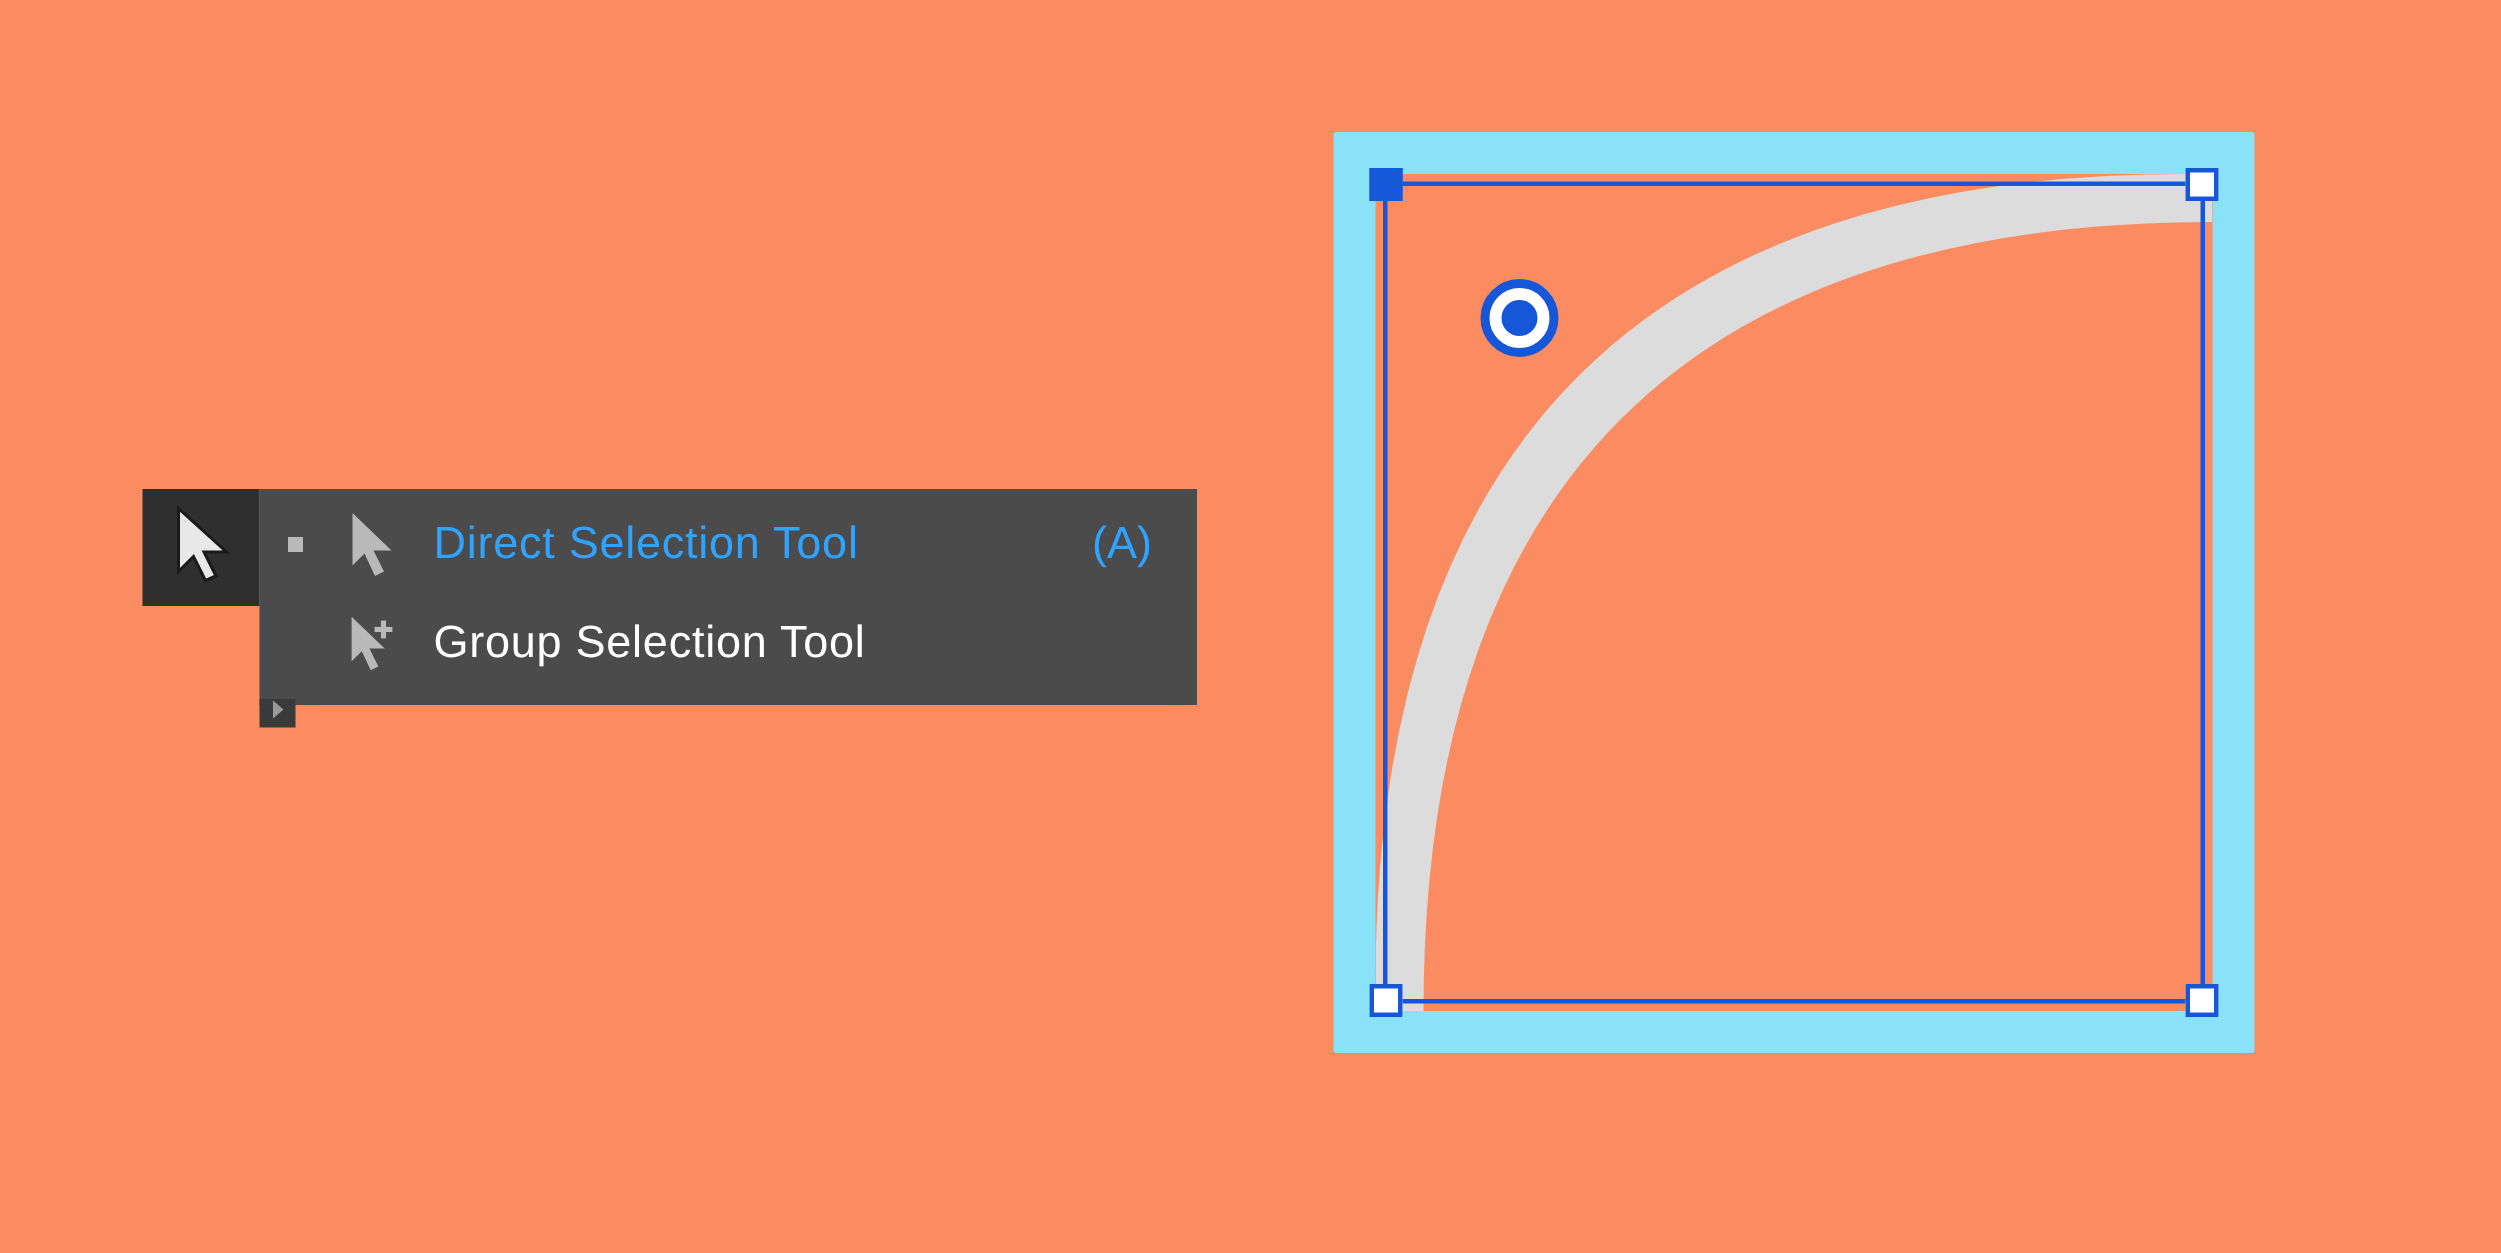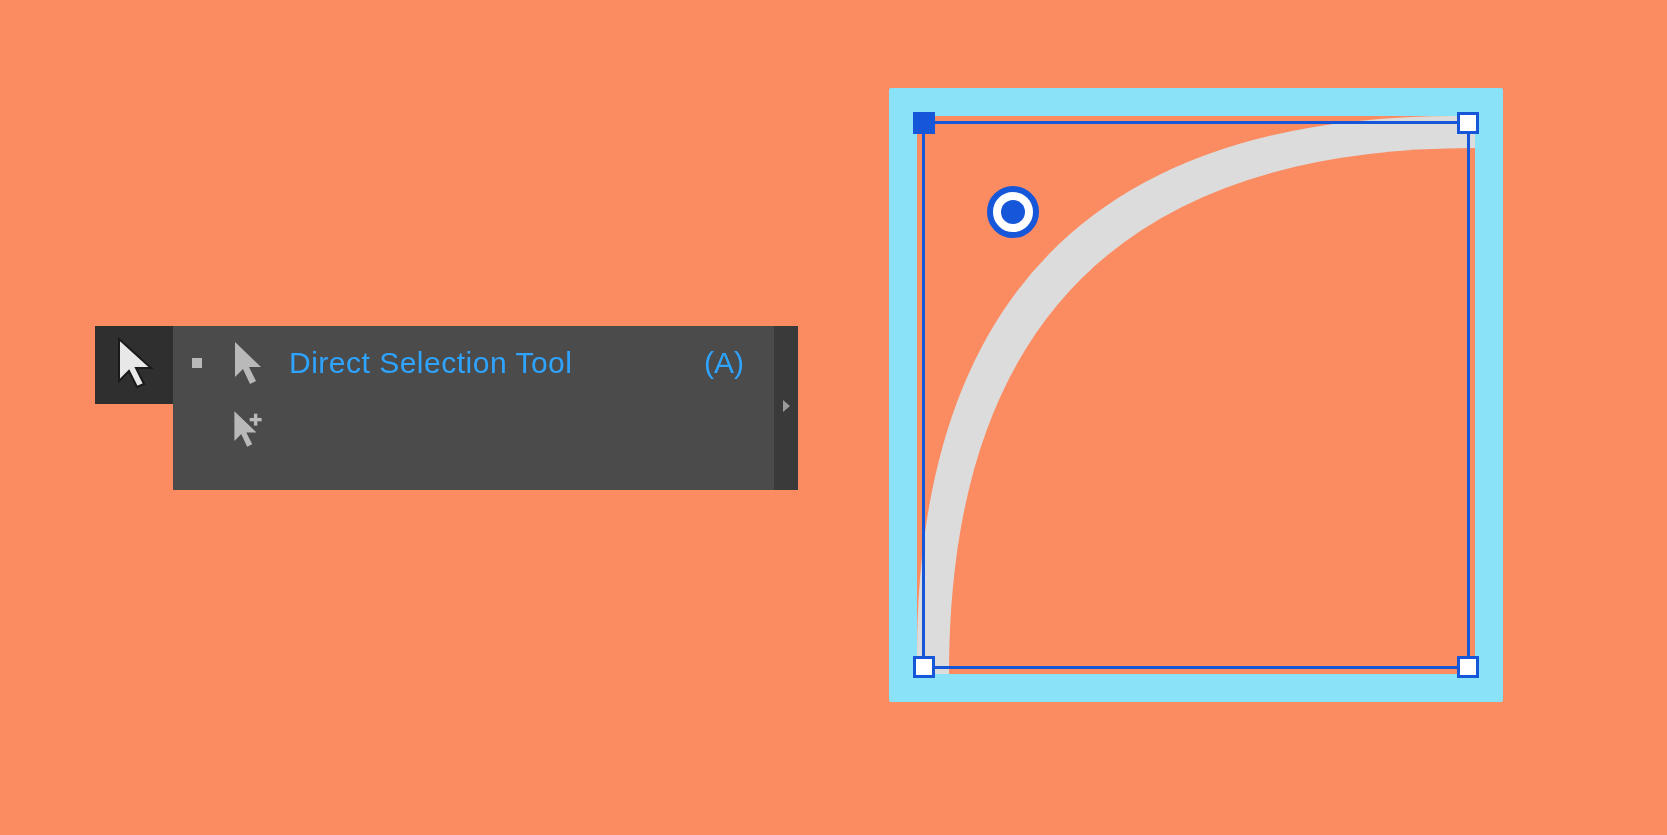--- a/index.html
+++ b/index.html
@@ -24,24 +24,24 @@
     align-items: center;
     justify-content: center;
   }
   .tool-button svg { width: 42px; height: 52px; }
 
   .flyout {
     position: absolute;
     left: 173px;
     top: 326px;
     width: 625px;
-    height: 164px;
+    height: 144px;
     background: #4b4b4b;
     display: flex;
-    flex-direction: row;
+    flex-direction: column;
     justify-content: space-between;
   }
   .flyout-list {
     flex: 1;
     display: flex;
     flex-direction: column;
     padding: 4px 0;
   }
   .flyout-row {
     display: flex;
@@ -155,20 +155,21 @@
 
     <div class="flyout-row">
       <span class="dot-cell"></span>
       <span class="row-icon">
         <svg viewBox="0 0 40 44">
           <polygon points="4,1 4,36 12,28 19,43 25,40 18,26 30,26" fill="#b9b9b9"></polygon>
           <rect x="27" y="4" width="4" height="14" fill="#b9b9b9"></rect>
           <rect x="22" y="9" width="14" height="4" fill="#b9b9b9"></rect>
         </svg>
       </span>
+      <span class="row-label">Group Selection Tool</span>
       <span class="row-shortcut"></span>
     </div>
 
   </div>
   <div class="tearoff">
     <span>
       <svg viewBox="0 0 10 14">
           <polygon points="2,1 9,7 2,13" fill="#9a9a9a"></polygon>
         </svg>
     </span>

